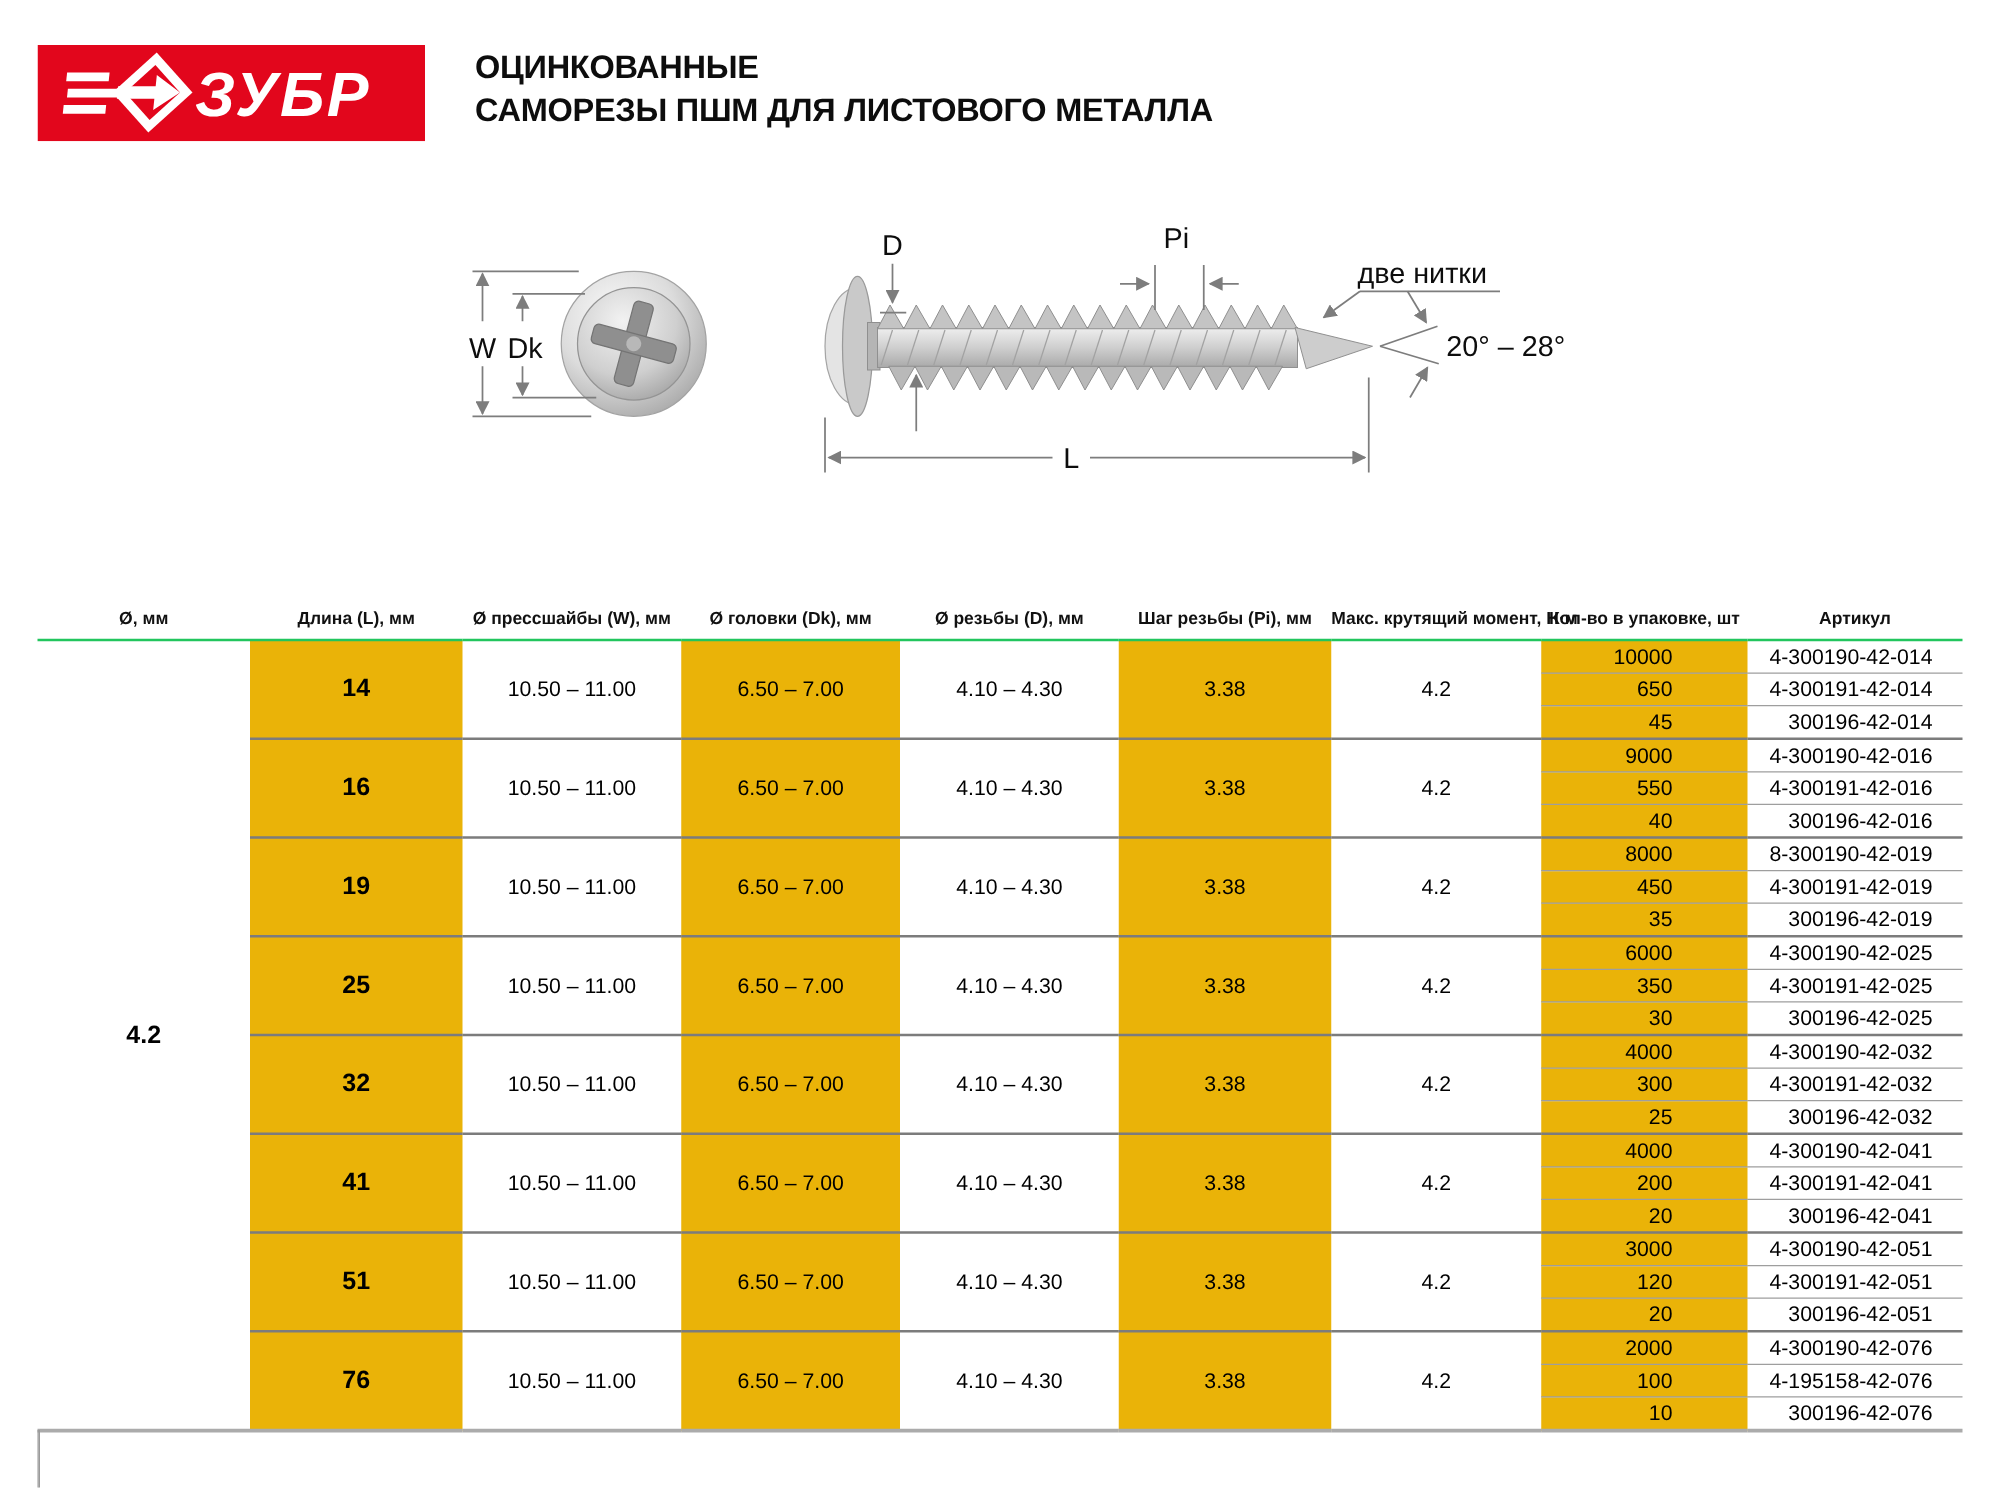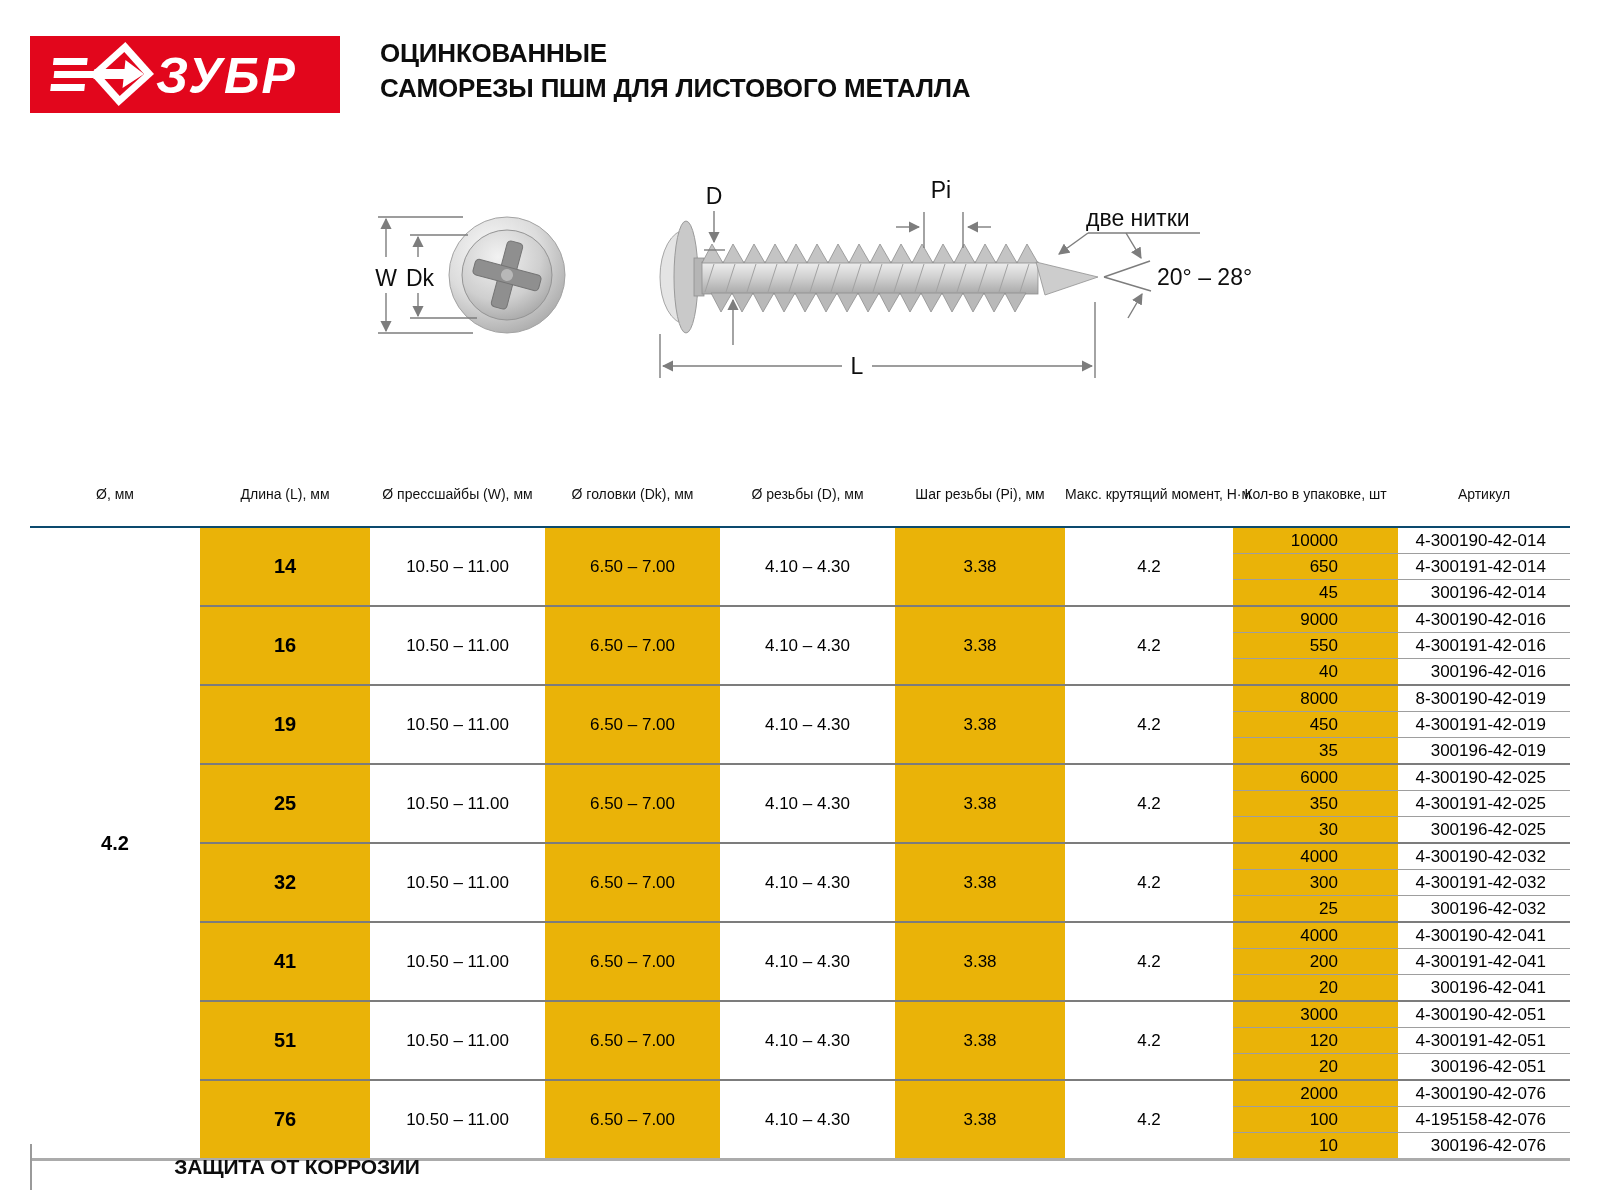--- a/index.html
+++ b/index.html
@@ -12,23 +12,23 @@
          font-weight:700;letter-spacing:-0.2px;color:#0d0d0d;}
 
   
   .diagram{position:absolute;left:340px;top:158px;width:940px;height:245px;}
   .dim{stroke:#7d7d7d;stroke-width:1.4;fill:none;}
   .dimtxt{font-family:"Liberation Sans",sans-serif;font-size:23px;fill:#0d0d0d;}
 
   
   .spec-table{position:absolute;left:30px;top:458px;width:1540px;border-collapse:collapse;
               table-layout:fixed;}
-  .spec-table th{font-size:14px;font-weight:400;color:#111;height:44px;
-                 vertical-align:bottom;padding:0 0 24px 0;white-space:nowrap;text-align:center;
-                 border-bottom:2px solid #0c4a6e;}
+  .spec-table th{font-size:14px;font-weight:700;color:#111;height:44px;
+                 vertical-align:bottom;padding:0 0 9px 0;white-space:nowrap;text-align:center;
+                 border-bottom:2px solid #22c55e;}
   .spec-table td{font-size:17px;text-align:center;vertical-align:middle;height:25px;padding:0;}
   .spec-table td.shade{background:#eab308;}
   .spec-table td.len,.spec-table td.dia{font-size:20px;font-weight:700;}
   .spec-table td.qty{text-align:right;padding-right:60px;}
   .spec-table td.art{text-align:right;padding-right:24px;}
   .spec-table tr.gstart td{border-top:2px solid #7c7c7c;}
   .spec-table tr.sub td{border-top:1px solid #9e9e9e;}
   .spec-table{border-bottom:3px solid #ababab;}
 
   
@@ -336,16 +336,15 @@
         <tr class="sub">
           <td class="qty shade">10</td>
           <td class="art">300196-42-076</td>
         </tr>
       </tbody>
   </table>
 
   <div class="footer">
     <div class="fdiv"></div>
     <div class="fdiv"></div>
-    <div class="feature">ЗАЩИТА ОТ КОРРОЗИИ</div>
   </div>
 
 </div>
 
 </body></html>

